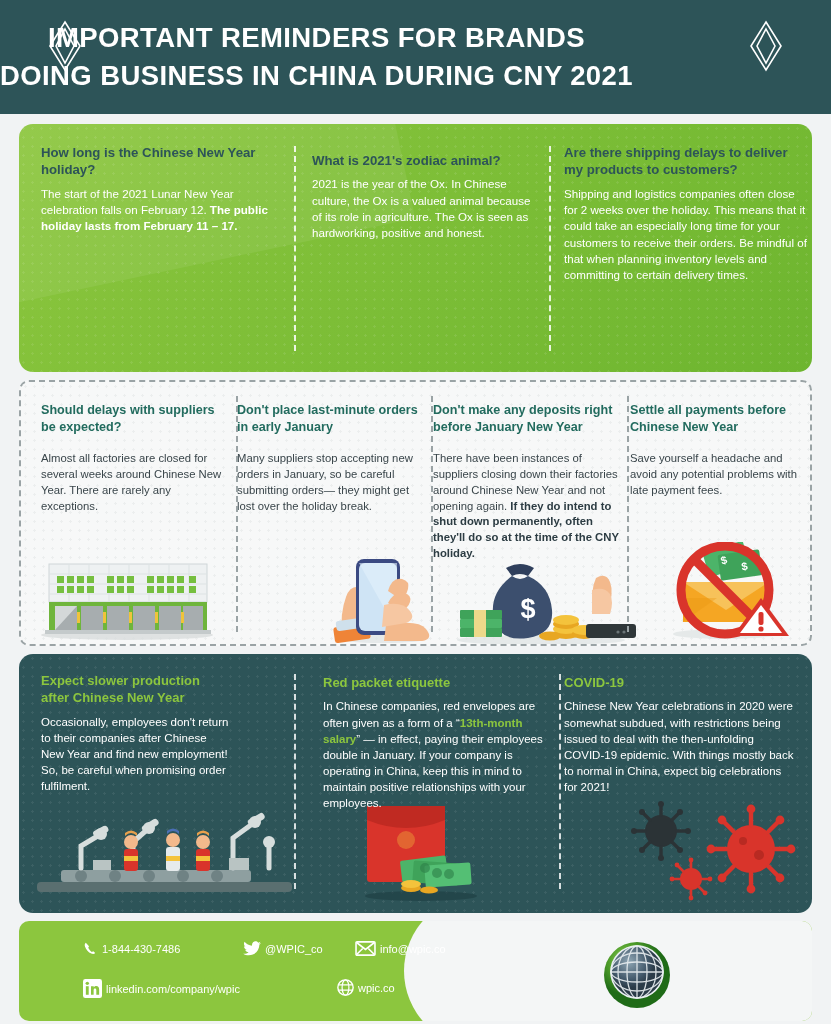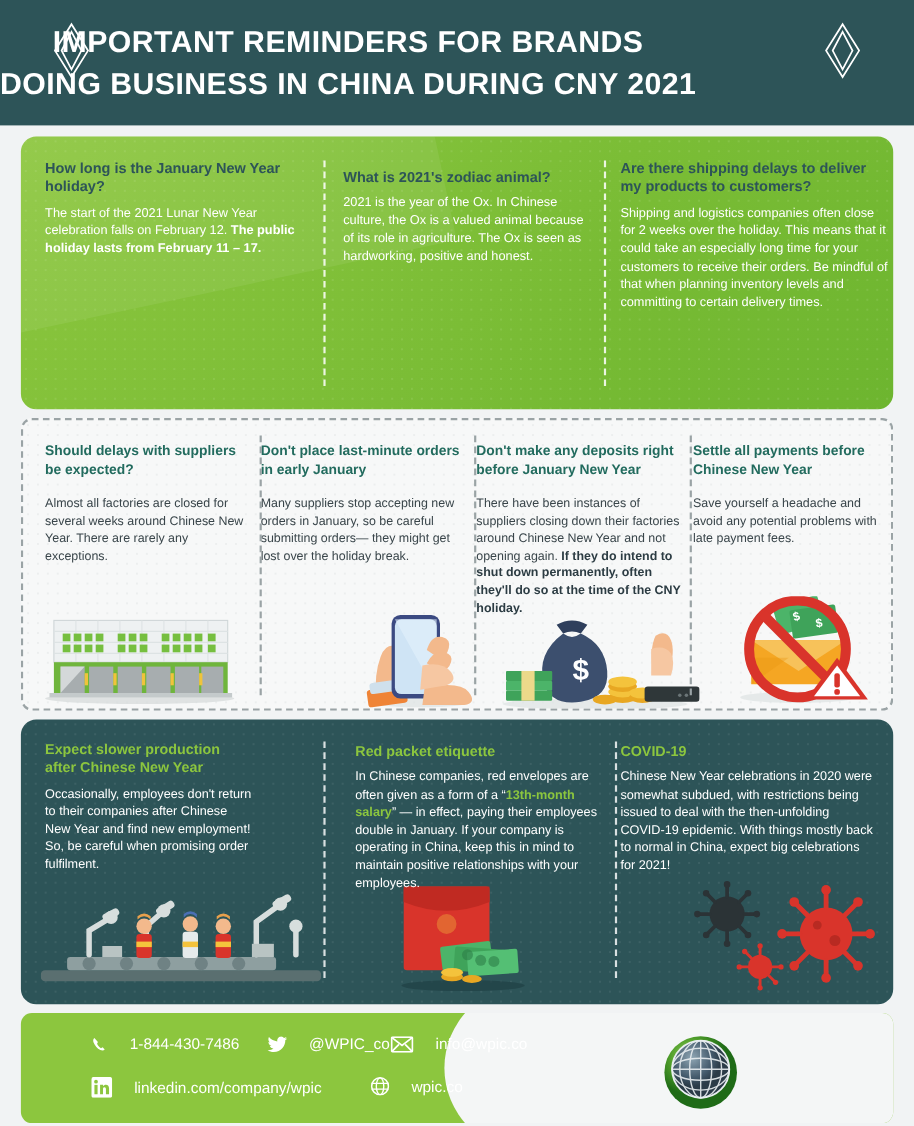--- a/index.html
+++ b/index.html
@@ -136,22 +136,22 @@
     border-radius: 10px;
     overflow: hidden;
   }
   .footer-blob {
     position: absolute; right: -22px; top: -26px;
     width: 430px; height: 152px;
     background: #f4f6f6;
     border-radius: 90px 10px 10px 90px;
   }
   .contact {
-    position: absolute; display:flex; align-items:center; gap:20px;
-    color:#ffffff; font-size:14px; z-index:4;
+    position: absolute; display:flex; align-items:center; gap:4px;
+    color:#ffffff; font-size:11px; z-index:4;
   }
   .contact .ic { display:flex; align-items:center; justify-content:center; }
 
   .logo-wrap {
     position:absolute; right: 10px; top: 14px; z-index: 6;
     display:flex; gap: 8px; flex-direction: column;
   }
   .logo-text { display:flex; flex-direction:column; }
   .logo-main {
     font-size: 46px; font-weight: bold; color:#8cc63e; letter-spacing: 0px;
@@ -179,21 +179,21 @@
     <svg class="diamond right" viewBox="0 0 34 52">
       <polygon points="17,2 32,26 17,50 2,26" fill="none" stroke="#ffffff" stroke-width="1.6"></polygon>
       <polygon points="17,9 26,26 17,43 8,26" fill="none" stroke="#ffffff" stroke-width="1.6"></polygon>
     </svg>
   </div>
 
   <div class="sec-green">
     <div class="sheen"></div>
 
     <div class="g-col" style="left:22px; width:232px;">
-      <h3>How long is the January New Year holiday?</h3>
+      <h3>How long is the Chinese New Year holiday?</h3>
       <p><span>The start of the 2021 Lunar New Year celebration falls on February 12. </span><b>The public holiday lasts from February 11 – 17.</b></p>
     </div>
     <div class="vdash" style="left:275px;"></div>
 
     <div class="g-col" style="left:293px; width:225px; top:28px;">
       <h3>What is 2021's zodiac animal?</h3>
       <p>2021 is the year of the Ox. In Chinese culture, the Ox is a valued animal because of its role in agriculture. The Ox is seen as hardworking, positive and honest.</p>
     </div>
     <div class="vdash" style="left:530px;"></div>
 

